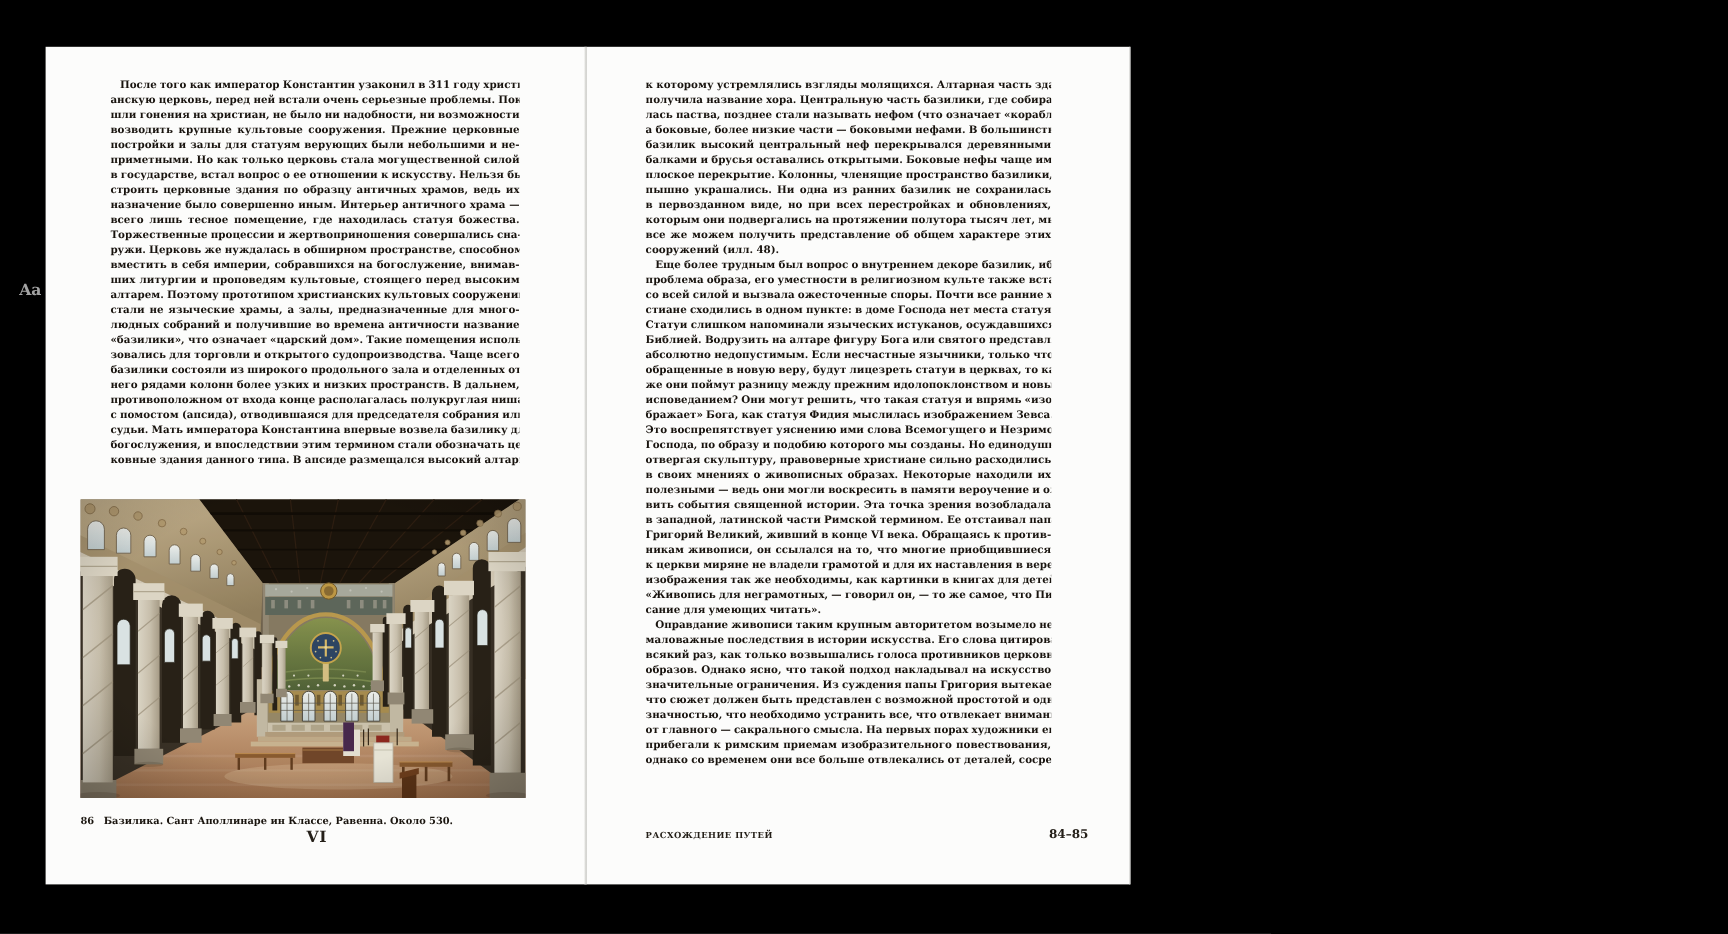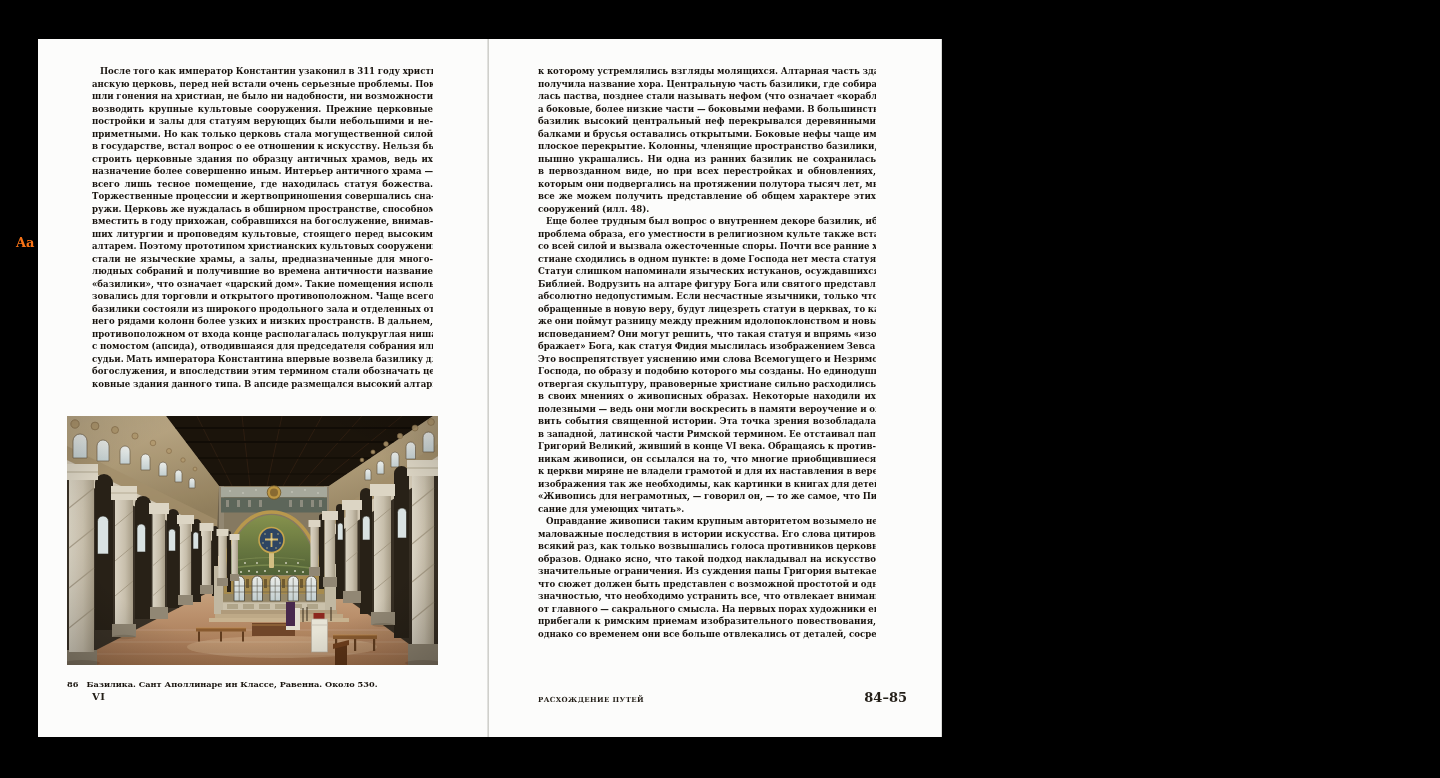--- a/index.html
+++ b/index.html
@@ -1,18 +1,18 @@
 <!DOCTYPE html>
 <html><head>
 <meta charset="utf-8">
 <style>
   html,body{margin:0;padding:0;background:#000;}
   .stage{position:relative;width:1440px;height:778px;background:#000;overflow:hidden;
          font-family:"DejaVu Serif","Liberation Serif",serif;}
-  .margin-control{position:absolute;left:16px;top:235px;color:#f97316;font-size:13px;
+  .margin-control{position:absolute;left:16px;top:235px;color:#a3a3a3;font-size:13px;
          font-weight:700;cursor:pointer;}
   .spread{position:absolute;left:38px;top:39px;width:903px;height:698px;background:#fcfcfb;
          border-right:1px solid #d8d8d5;}
   .page{position:absolute;top:0;height:698px;}
   .page-left{left:0;width:449px;}
   .page-right{left:451px;width:452px;}
   .gutter{position:absolute;left:449px;top:0;width:2px;height:698px;
          background:linear-gradient(90deg,#e9e9e6,#c7c7c3);}
   .textblock{position:absolute;top:26px;color:#18130e;}
   .tb-left{left:54px;width:341px;}
@@ -20,57 +20,57 @@
   .bline{height:12.5px;line-height:12.6px;font-size:8.6px;font-weight:700;
          white-space:nowrap;overflow:hidden;text-align:justify;text-align-last:justify;
          word-spacing:-0.3px;letter-spacing:0px;}
   .bline.pend{text-align-last:left;}
   .bline.ind{text-indent:8px;}
   .figure{position:absolute;left:29px;top:377px;width:371px;height:249px;margin:0;padding:0;}
   .figure svg{display:block;}
   .caption{position:absolute;left:29px;top:640px;width:390px;font-size:8.2px;font-weight:700;
          color:#1a150f;}
   .cap-num{margin-right:8px;}
-  .footer-left{position:absolute;left:54px;top:652px;width:344px;text-align:left;
-         font-size:10px;font-weight:700;letter-spacing:0.6px;color:#241f18;}
+  .footer-left{position:absolute;left:54px;top:652px;width:344px;text-align:center;
+         font-size:13px;font-weight:700;letter-spacing:0.6px;color:#241f18;}
   .footer-right{position:absolute;left:49px;top:651px;width:369px;display:flex;
          justify-content:space-between;align-items:baseline;color:#241f18;}
   .running{font-size:7px;font-weight:700;letter-spacing:0.4px;}
-  .folio{font-size:13px;font-weight:700;}
+  .folio{font-size:10px;font-weight:700;}
 </style>
 </head>
 <body>
 
 <div class="stage">
 
   <div class="margin-control">Aa</div>
 
   <div class="spread">
 
     <section class="page page-left">
       <div class="textblock tb-left">
           <div class="bline ind">После того как император Константин узаконил в 311 году христи-</div>
           <div class="bline">анскую церковь, перед ней встали очень серьезные проблемы. Пока</div>
           <div class="bline">шли гонения на христиан, не было ни надобности, ни возможности</div>
           <div class="bline">возводить крупные культовые сооружения. Прежние церковные</div>
           <div class="bline">постройки и залы для статуям верующих были небольшими и не-</div>
           <div class="bline">приметными. Но как только церковь стала могущественной силой</div>
           <div class="bline">в государстве, встал вопрос о ее отношении к искусству. Нельзя было</div>
           <div class="bline">строить церковные здания по образцу античных храмов, ведь их</div>
-          <div class="bline">назначение более совершенно иным. Интерьер античного храма —</div>
+          <div class="bline">назначение было совершенно иным. Интерьер античного храма —</div>
           <div class="bline">всего лишь тесное помещение, где находилась статуя божества.</div>
           <div class="bline">Торжественные процессии и жертвоприношения совершались сна-</div>
           <div class="bline">ружи. Церковь же нуждалась в обширном пространстве, способном</div>
-          <div class="bline">вместить в году прихожан, собравшихся на богослужение, внимав-</div>
+          <div class="bline">вместить в себя империи, собравшихся на богослужение, внимав-</div>
           <div class="bline">ших литургии и проповедям культовые, стоящего перед высоким</div>
           <div class="bline">алтарем. Поэтому прототипом христианских культовых сооружений</div>
           <div class="bline">стали не языческие храмы, а залы, предназначенные для много-</div>
           <div class="bline">людных собраний и получившие во времена античности название</div>
           <div class="bline">«базилики», что означает «царский дом». Такие помещения исполь-</div>
-          <div class="bline">зовались для торговли и открытого противоположном. Чаще всего</div>
+          <div class="bline">зовались для торговли и открытого судопроизводства. Чаще всего</div>
           <div class="bline">базилики состояли из широкого продольного зала и отделенных от</div>
           <div class="bline">него рядами колонн более узких и низких пространств. В дальнем,</div>
           <div class="bline">противоположном от входа конце располагалась полукруглая ниша</div>
           <div class="bline">с помостом (апсида), отводившаяся для председателя собрания или</div>
           <div class="bline">судьи. Мать императора Константина впервые возвела базилику для</div>
           <div class="bline">богослужения, и впоследствии этим термином стали обозначать цер-</div>
           <div class="bline">ковные здания данного типа. В апсиде размещался высокий алтарь,</div>
         </div>
 
       <figure class="figure">

